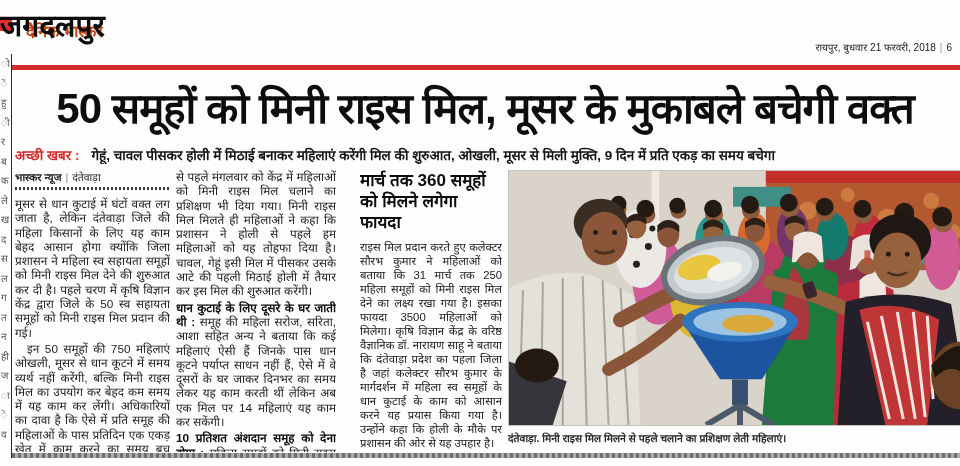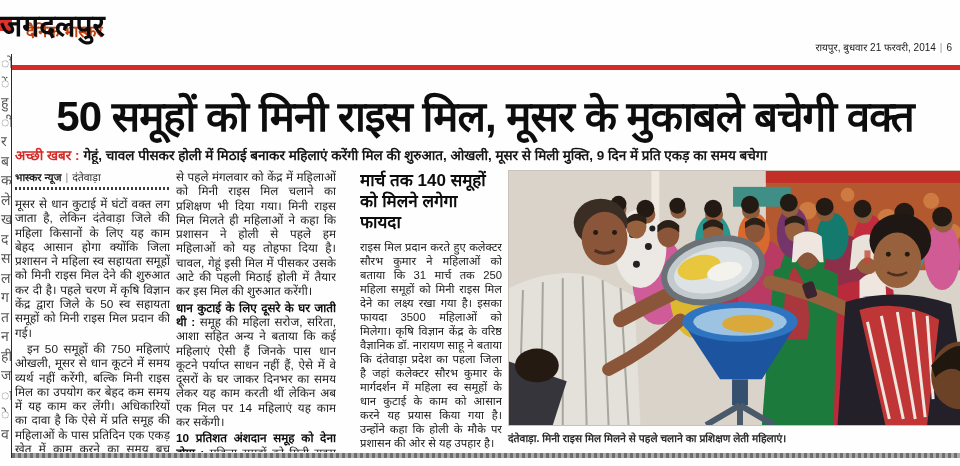--- a/index.html
+++ b/index.html
@@ -1,34 +1,34 @@
 <!DOCTYPE html>
 <html><head>
 <meta charset="utf-8">
 <style>
   html,body{margin:0;padding:0;background:#ffffff;}
   .page{position:relative;width:960px;height:466px;background:#fefefe;overflow:hidden;
         font-family:"Liberation Sans","DejaVu Sans",sans-serif;color:#1c1c1c;}
   
   .edge-red{position:absolute;left:0;top:17px;width:12px;height:14px;background:#e03131;}
   .edge-text{position:absolute;left:1px;top:54px;width:10px;height:396px;overflow:hidden;
-             font-size:14px;line-height:19.5px;color:#555;}
+             font-size:10px;line-height:19.5px;color:#555;}
   .edge-line{position:absolute;left:11px;top:54px;width:1px;height:404px;background:#2a2a2a;}
   
   .brand{position:absolute;left:26px;top:20px;font-size:16px;font-weight:800;color:#c2410c;letter-spacing:-0.3px;}
   .edition{position:absolute;left:0;right:0;top:4px;font-size:30px;font-weight:800;color:#0c0c0c;}
   .dateline{position:absolute;right:8px;top:40px;font-size:10px;color:#222;}
   .dateline .sep{color:#999;margin:0 4px;}
   .red-rule{position:absolute;left:12px;right:0;top:65px;height:5px;background:#d42a28;}
   
-  .headline{position:absolute;left:14px;right:4px;top:74px;margin:12px;font-size:42px;font-weight:800;
+  .headline{position:absolute;left:14px;right:4px;top:74px;margin:4px;font-size:42px;font-weight:800;
             letter-spacing:-1px;color:#0d0d0d;text-align:center;white-space:nowrap;overflow:hidden;}
   .kicker{position:absolute;left:15px;right:6px;top:146px;font-size:13.5px;font-weight:700;color:#141414;
           white-space:nowrap;overflow:hidden;}
-  .kicker-label{color:#d42a28;margin-right:4px;}
+  .kicker-label{color:#d42a28;margin-right:12px;}
   
   .content{position:absolute;left:15px;top:170px;height:282px;display:flex;}
   .col{overflow:hidden;}
   .col1{width:155px;margin-right:6px;}
   .col2{width:160px;margin-right:24px;}
   .col3{width:142px;margin-right:6px;}
   .byline{text-align:left;font-size:10.5px;color:#222;margin-bottom:3px;}
   .byline b{font-weight:800;}
   .byline .bar{color:#888;margin:0 4px;}
   .byline-rule{height:3px;background:repeating-linear-gradient(90deg,#3c3c3c 0 2px,#ffffff 2px 4px);margin:2px 0 7px;}
@@ -51,21 +51,21 @@
 
 <div class="page">
 
   <div class="edge-red"></div>
   <div class="edge-text">ो ें हु ी र ब क ले ख द स ल ग त न ही ज ा े व</div>
   <div class="edge-line"></div>
 
   <div class="brand">दैनिक भास्कर</div>
   <div class="edition">जगदलपुर</div>
   <div class="dateline">
-    <span>रायपुर, बुधवार 21 फरवरी, 2014</span><span class="sep">|</span><span>6</span>
+    <span>रायपुर, बुधवार 21 फरवरी, 2018</span><span class="sep">|</span><span>6</span>
   </div>
   <div class="red-rule"></div>
 
   <h1 class="headline">50 समूहों को मिनी राइस मिल, मूसर के मुकाबले बचेगी वक्त</h1>
   <div class="kicker">
     <span class="kicker-label">अच्छी खबर :</span><span>गेहूं, चावल पीसकर होली में मिठाई बनाकर महिलाएं करेंगी मिल की शुरुआत, ओखली, मूसर से मिली मुक्ति, 9 दिन में प्रति एकड़ का समय बचेगा</span>
   </div>
 
   <div class="content">
 
@@ -79,21 +79,21 @@
 
     </div>
 
     <div class="col col2">
       <p>से पहले मंगलवार को केंद्र में महिलाओं को मिनी राइस मिल चलाने का प्रशिक्षण भी दिया गया। मिनी राइस मिल मिलते ही महिलाओं ने कहा कि प्रशासन ने होली से पहले हम महिलाओं को यह तोहफा दिया है। चावल, गेहूं इसी मिल में पीसकर उसके आटे की पहली मिठाई होली में तैयार कर इस मिल की शुरुआत करेंगी।</p>
       <p><b>धान कुटाई के लिए दूसरे के घर जाती थी :</b> <span>समूह की महिला सरोज, सरिता, आशा सहित अन्य ने बताया कि कई महिलाएं ऐसी हैं जिनके पास धान कूटने पर्याप्त साधन नहीं हैं, ऐसे में वे दूसरों के घर जाकर दिनभर का समय लेकर यह काम करती थीं लेकिन अब एक मिल पर 14 महिलाएं यह काम कर सकेंगी।</span></p>
       <p><b>10 प्रतिशत अंशदान समूह को देना होगा :</b> <span>महिला समूहों को मिनी राइस मिल के लिए 10 प्रतिशत अंशदान स्वयं</span></p>
     </div>
 
     <div class="col col3">
-      <h2 class="box-heading">मार्च तक 140 समूहों को मिलने लगेगा फायदा</h2>
+      <h2 class="box-heading">मार्च तक 360 समूहों को मिलने लगेगा फायदा</h2>
       <p>राइस मिल प्रदान करते हुए कलेक्टर सौरभ कुमार ने महिलाओं को बताया कि 31 मार्च तक 250 महिला समूहों को मिनी राइस मिल देने का लक्ष्य रखा गया है। इसका फायदा 3500 महिलाओं को मिलेगा। कृषि विज्ञान केंद्र के वरिष्ठ वैज्ञानिक डॉ. नारायण साहू ने बताया कि दंतेवाड़ा प्रदेश का पहला जिला है जहां कलेक्टर सौरभ कुमार के मार्गदर्शन में महिला स्व समूहों के धान कुटाई के काम को आसान करने यह प्रयास किया गया है। उन्होंने कहा कि होली के मौके पर प्रशासन की ओर से यह उपहार है।</p>
 
     </div>
 
     <div class="photo-col">
       <div class="photo-frame">
         <svg viewBox="0 0 464 256" preserveAspectRatio="none">
 
           <rect x="0" y="0" width="464" height="256" fill="#d9d3c9"></rect>
           <rect x="258" y="0" width="206" height="100" fill="#b4582f"></rect>

